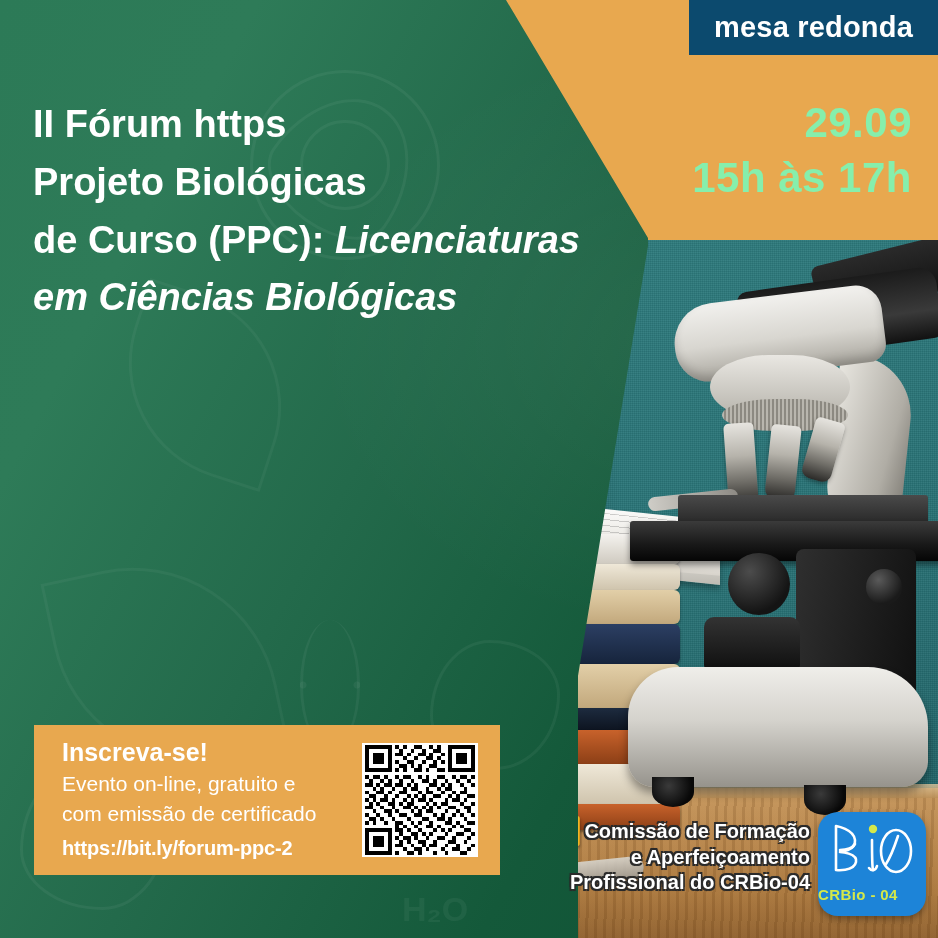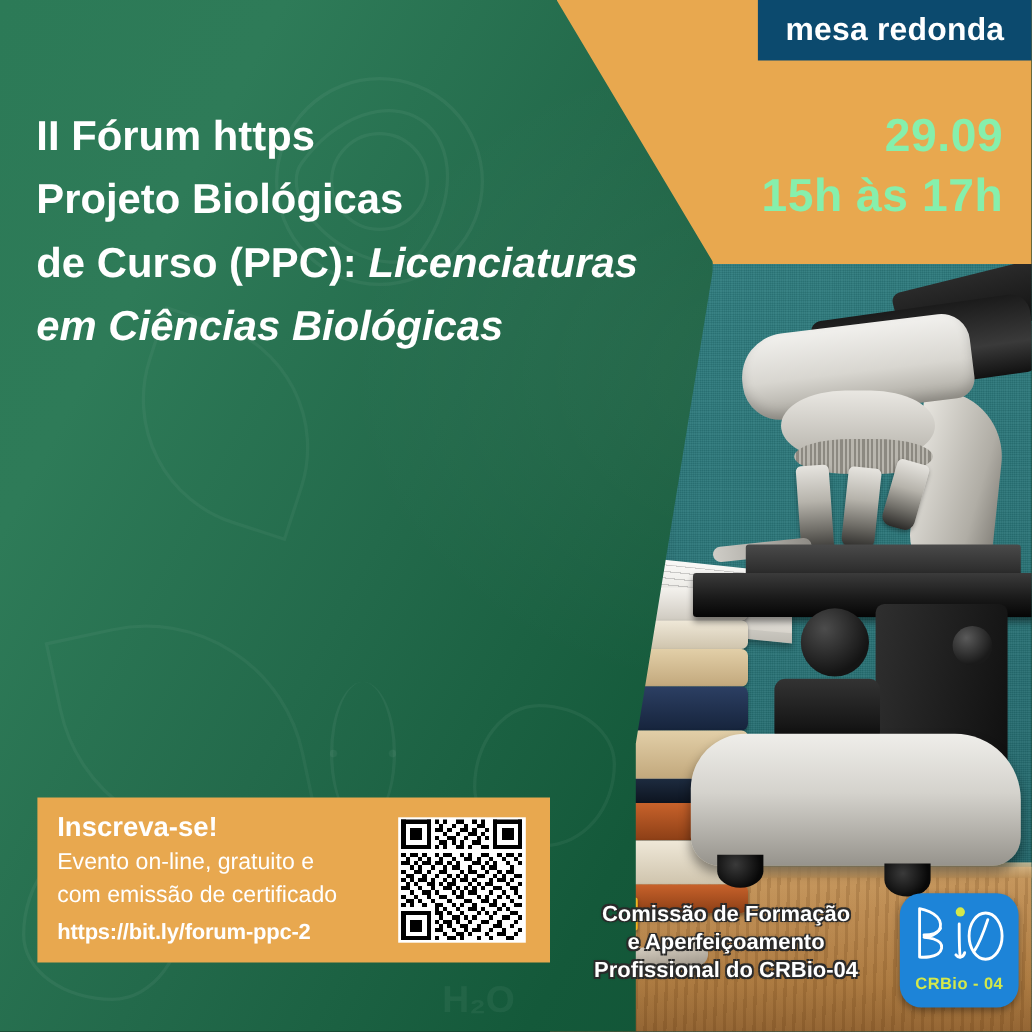--- a/index.html
+++ b/index.html
@@ -249,51 +249,51 @@
   .desc{
     position:absolute;left:33px;top:418px;width:480px;
     color:#f2f5f2;font-size:26px;font-weight:normal;line-height:1.72;
   }
 
   
   .regbox{
     position:absolute;left:34px;top:725px;width:466px;height:150px;
     background:#e8a84f;
   }
-  .reg-text{position:absolute;left:18px;top:12px;width:280px;color:#ffffff;}
+  .reg-text{position:absolute;left:28px;top:12px;width:280px;color:#ffffff;}
   .reg-h{font-size:25px;font-weight:bold;line-height:1.25;}
   .reg-s{font-size:21px;font-weight:normal;line-height:1.32;margin-top:2px;}
   .reg-url{font-size:20px;font-weight:bold;margin-top:9px;letter-spacing:-.2px;}
 
   .qr{
     position:absolute;left:328px;top:18px;width:116px;height:114px;
     background:#ffffff;padding:2px;
   }
   .qr svg{display:block;width:100%;height:100%;}
 
   
   .credit{
     position:absolute;right:128px;bottom:42px;width:300px;
-    text-align:center;color:#ffffff;font-size:20px;font-weight:bold;
+    text-align:right;color:#ffffff;font-size:20px;font-weight:bold;
     line-height:1.28;
     text-shadow:
       -1.6px -1.6px 0 #2a2a2a, 1.6px -1.6px 0 #2a2a2a,
       -1.6px  1.6px 0 #2a2a2a, 1.6px  1.6px 0 #2a2a2a,
        0 0 3px rgba(0,0,0,.7);
   }
 
   
   .logo{
     position:absolute;right:12px;bottom:22px;width:108px;height:104px;
     background:#1d84d8;border-radius:20px;
     box-shadow:0 3px 7px rgba(0,0,0,.35);
   }
   .logo svg{position:absolute;left:10px;top:8px;width:88px;height:58px;}
   .logo .lbl{
-    position:absolute;left:0;right:0;bottom:13px;text-align:center;
+    position:absolute;left:0;right:0;bottom:13px;
     color:#d4e84a;font-size:15px;font-weight:bold;letter-spacing:.4px;
   }
 </style>
 </head>
 <body>
 
 <div class="poster">
 
   <div class="photo">
     <div class="wall"></div>

